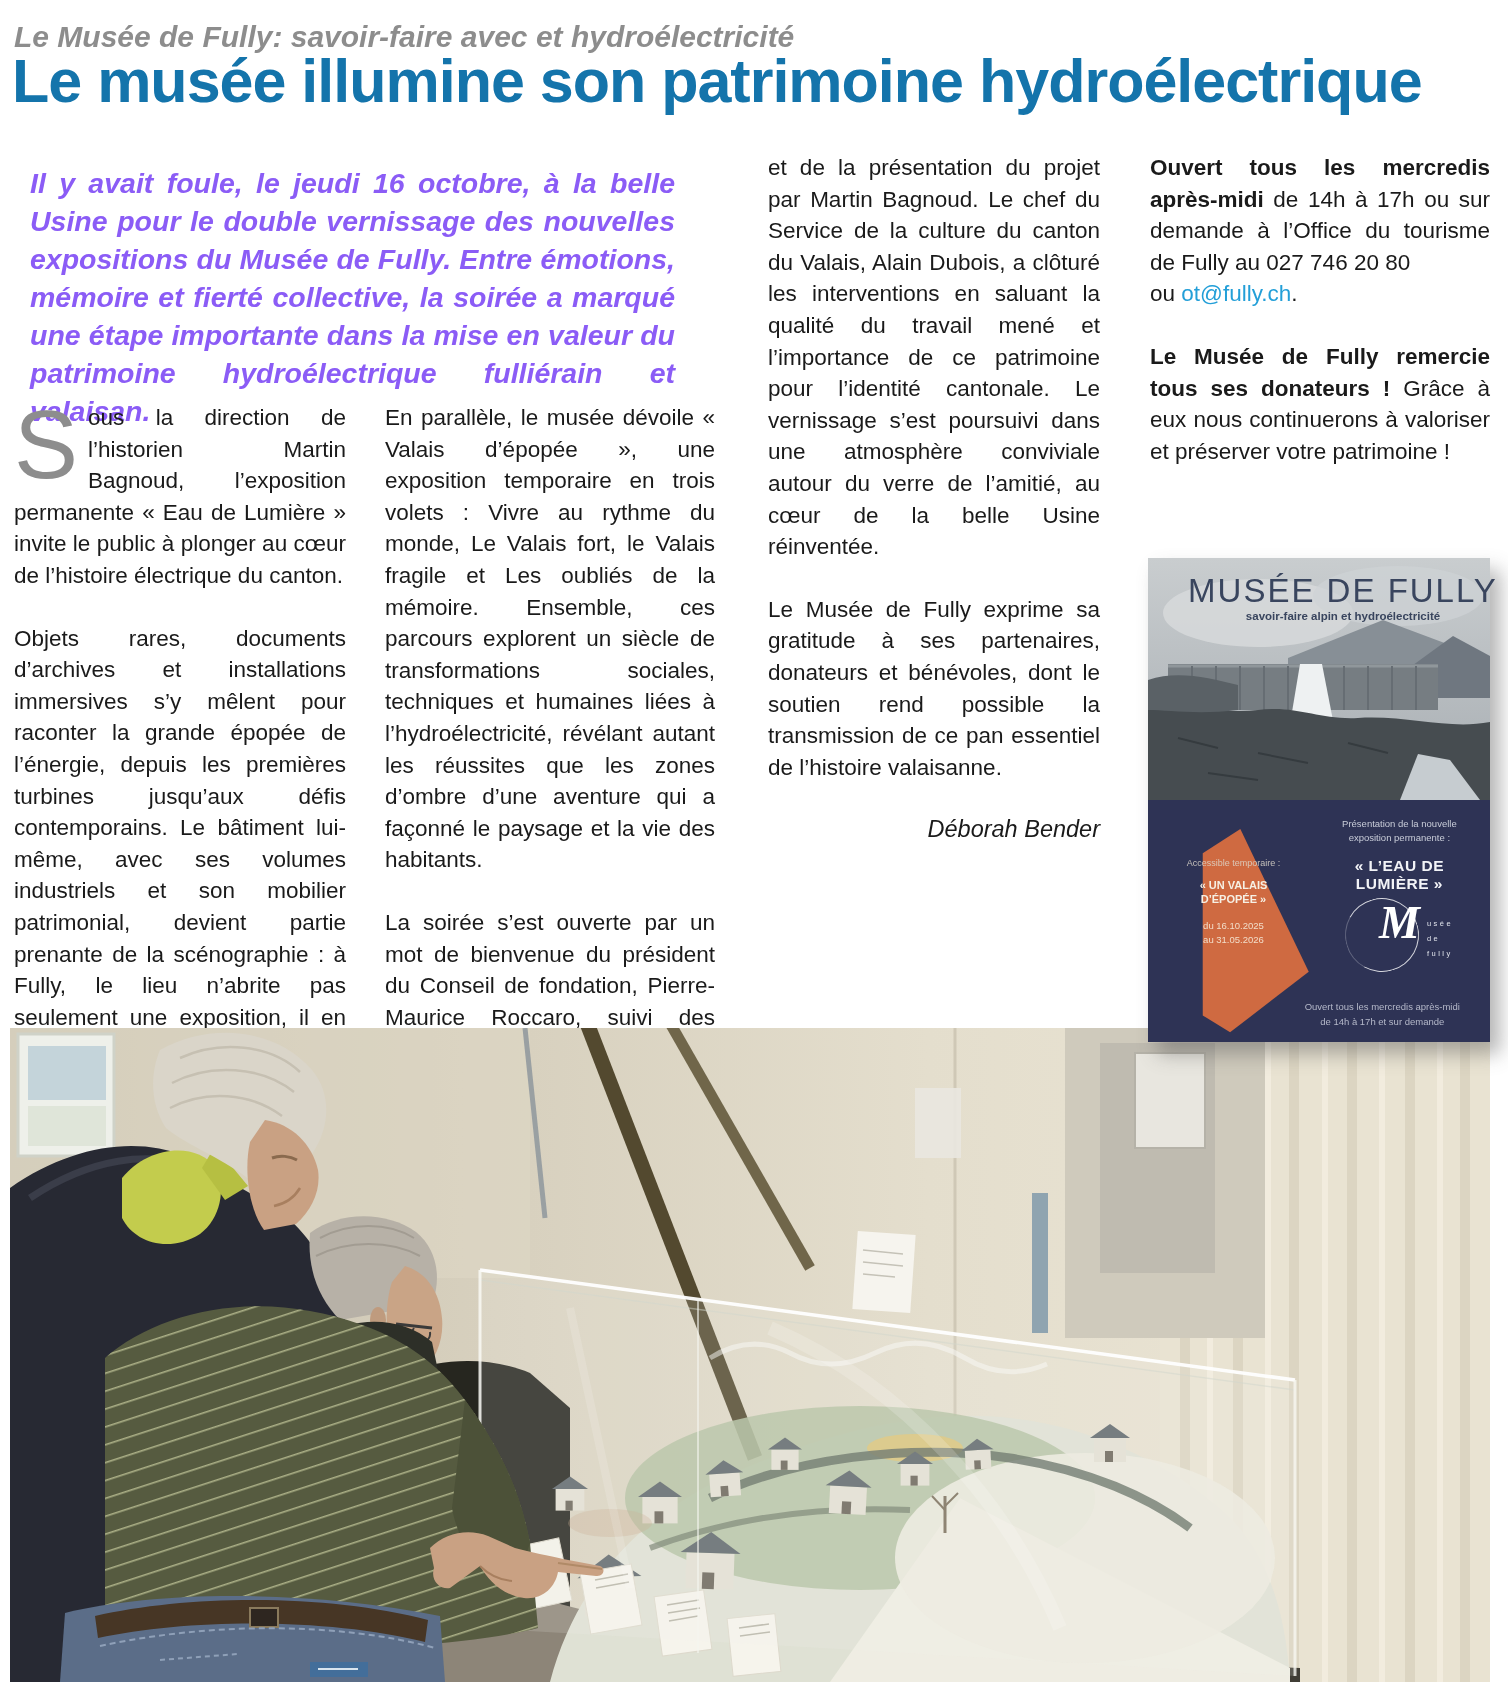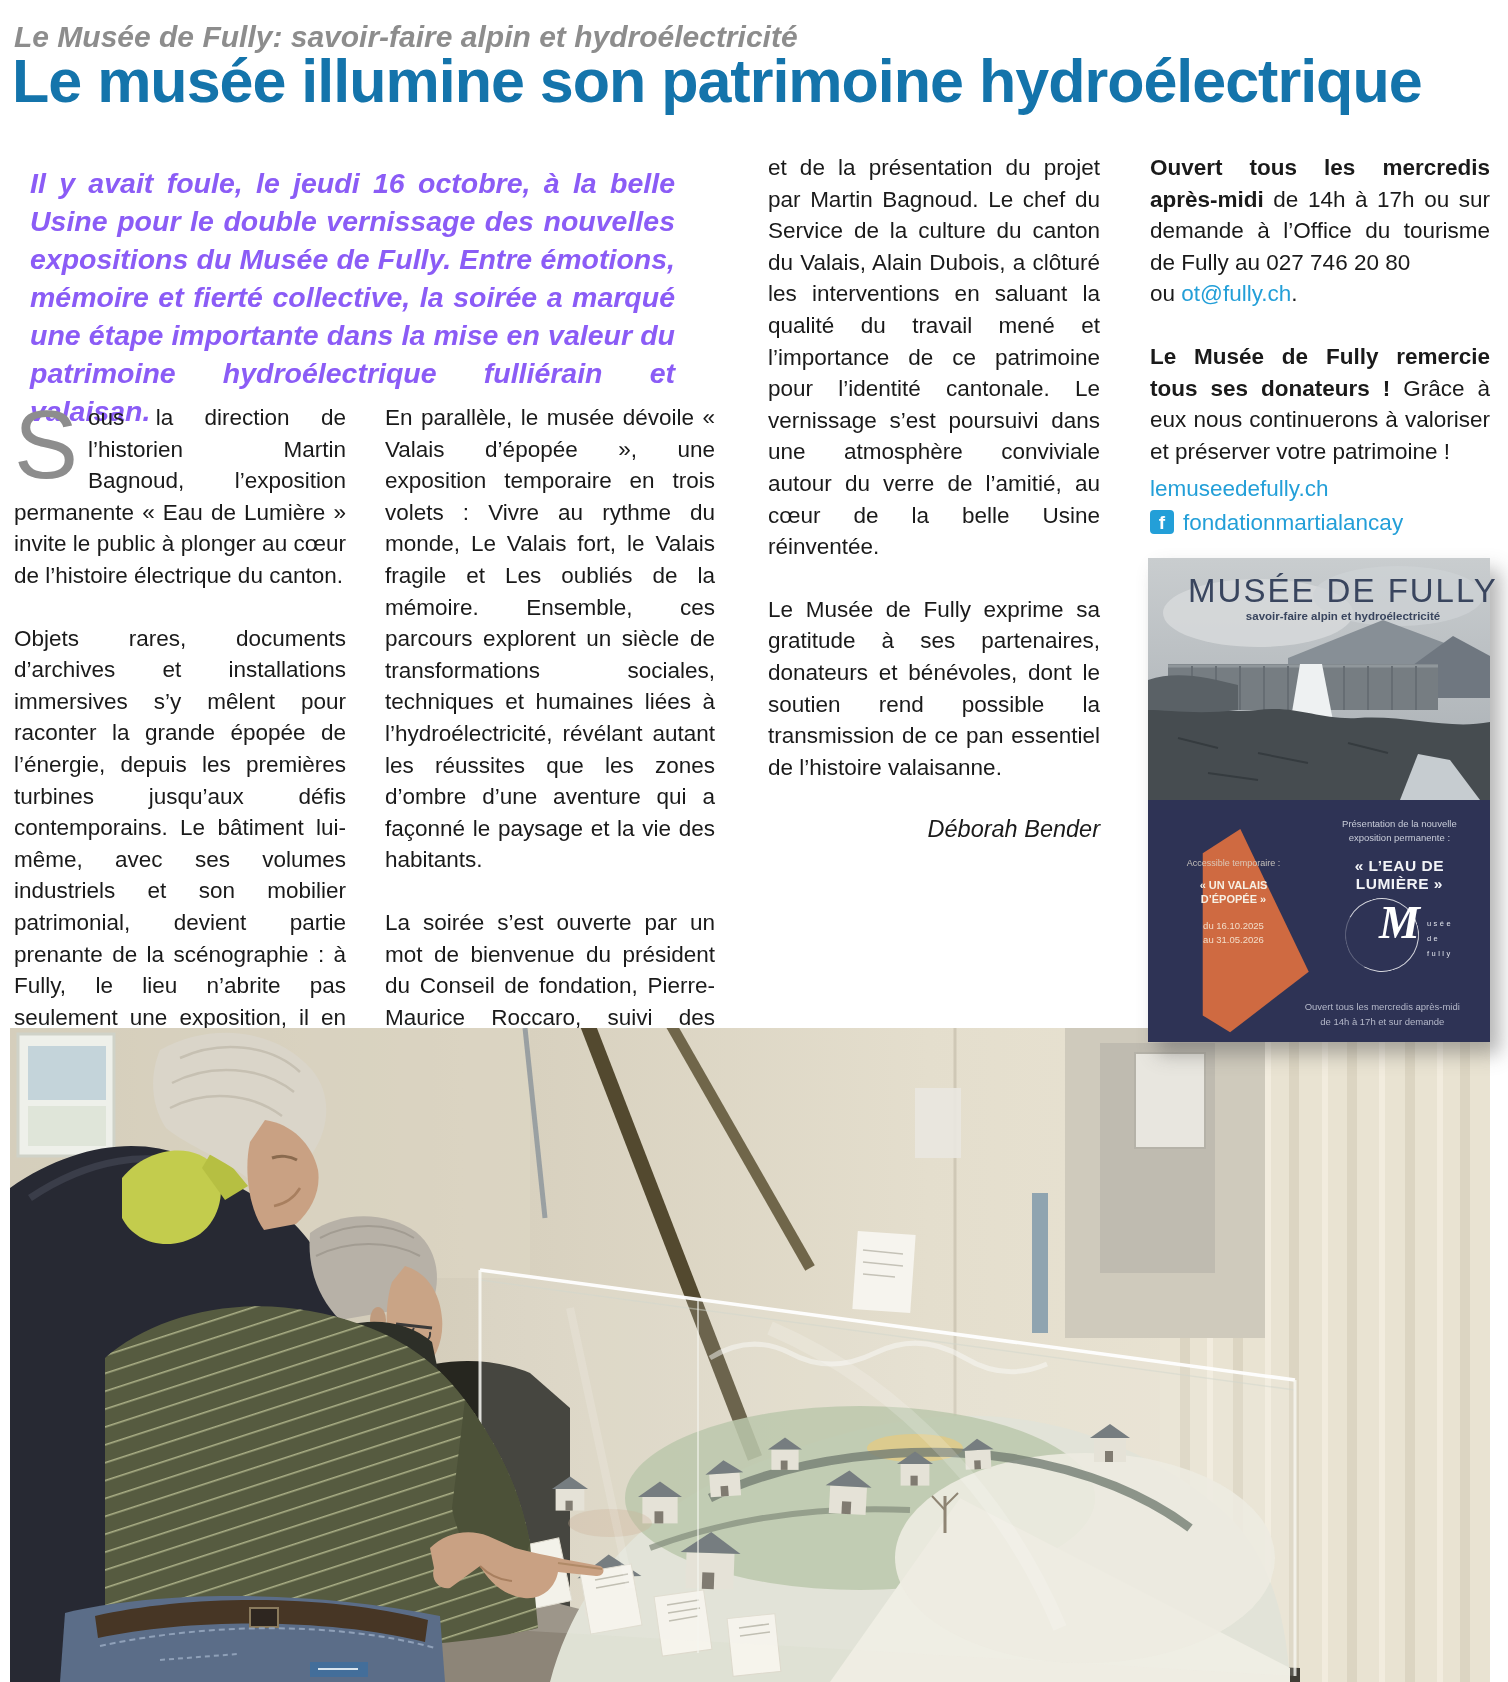--- a/index.html
+++ b/index.html
@@ -58,21 +58,21 @@
   .poster-footer{position:absolute;left:40%;right:3%;bottom:5%;text-align:center;
                  font-size:9.5px;color:#b4b8c9;line-height:1.55;}
   
   .photo{position:absolute;left:10px;top:1028px;width:1480px;height:654px;overflow:hidden;z-index:1;}
 </style>
 </head>
 <body>
 
 <div class="page">
 
-  <div class="kicker">Le Musée de Fully: savoir-faire alpin et hydroélectricité</div>
+  <div class="kicker">Le Musée de Fully: savoir-faire avec et hydroélectricité</div>
   <h1 class="headline">Le musée illumine son patrimoine hydroélectrique</h1>
   <p class="lead">Il y avait foule, le jeudi 16 octobre, à la belle Usine pour le double vernissage des nouvelles expositions du Musée de Fully. Entre émotions, mémoire et fierté collective, la soirée a marqué une étape importante dans la mise en valeur du patrimoine hydroélectrique fulliérain et valaisan.</p>
 
   <div class="col bodytext" style="left:14px;top:402px;width:332px;">
     <p><span class="dropcap">S</span><span>ous la direction de l’historien Martin Bagnoud, l’exposition permanente « Eau de Lumière » invite le public à plonger au cœur de l’histoire électrique du canton.</span></p>
     <p>Objets rares, documents d’archives et installations immersives s’y mêlent pour raconter la grande épopée de l’énergie, depuis les premières turbines jusqu’aux défis contemporains. Le bâtiment lui-même, avec ses volumes industriels et son mobilier patrimonial, devient partie prenante de la scénographie : à Fully, le lieu n’abrite pas seulement une exposition, il en est l’acteur principal.</p>
   </div>
 
   <div class="col bodytext" style="left:385px;top:402px;width:330px;">
     <p>En parallèle, le musée dévoile « Valais d’épopée », une exposition temporaire en trois volets : Vivre au rythme du monde, Le Valais fort, le Valais fragile et Les oubliés de la mémoire. Ensemble, ces parcours explorent un siècle de transformations sociales, techniques et humaines liées à l’hydroélectricité, révélant autant les réussites que les zones d’ombre d’une aventure qui a façonné le paysage et la vie des habitants.</p>
@@ -86,27 +86,20 @@
   </div>
 
   <div class="col bodytext" style="left:1150px;top:152px;width:340px;">
     <p>
       <strong>Ouvert tous les mercredis après-midi</strong><span> de 14h à 17h ou sur demande à l’Office du tourisme de Fully au 027 746 20 80</span><br>
       <span>ou </span><a class="blue-link">ot@fully.ch</a><span>.</span>
     </p>
     <p>
       <strong>Le Musée de Fully remercie tous ses donateurs !</strong><span> Grâce à eux nous continuerons à valoriser et préserver votre patrimoine !</span>
     </p>
-    <div class="weblinks">
-      <a class="blue-link">lemuseedefully.ch</a><br>
-      <span class="fb-row">
-          <span class="fb-icon"><span>f</span></span>
-          <a class="blue-link">fondationmartialancay</a>
-        </span>
-    </div>
   </div>
 
   <div class="poster">
     <div class="poster-photo">
       <svg width="342" height="242" viewBox="0 0 342 242">
         <defs>
           <linearGradient id="skyG" x1="0" y1="0" x2="0" y2="1">
             <stop offset="0" stop-color="#c9cdcf"></stop>
               <stop offset="1" stop-color="#a7adb2"></stop>
           </linearGradient>

